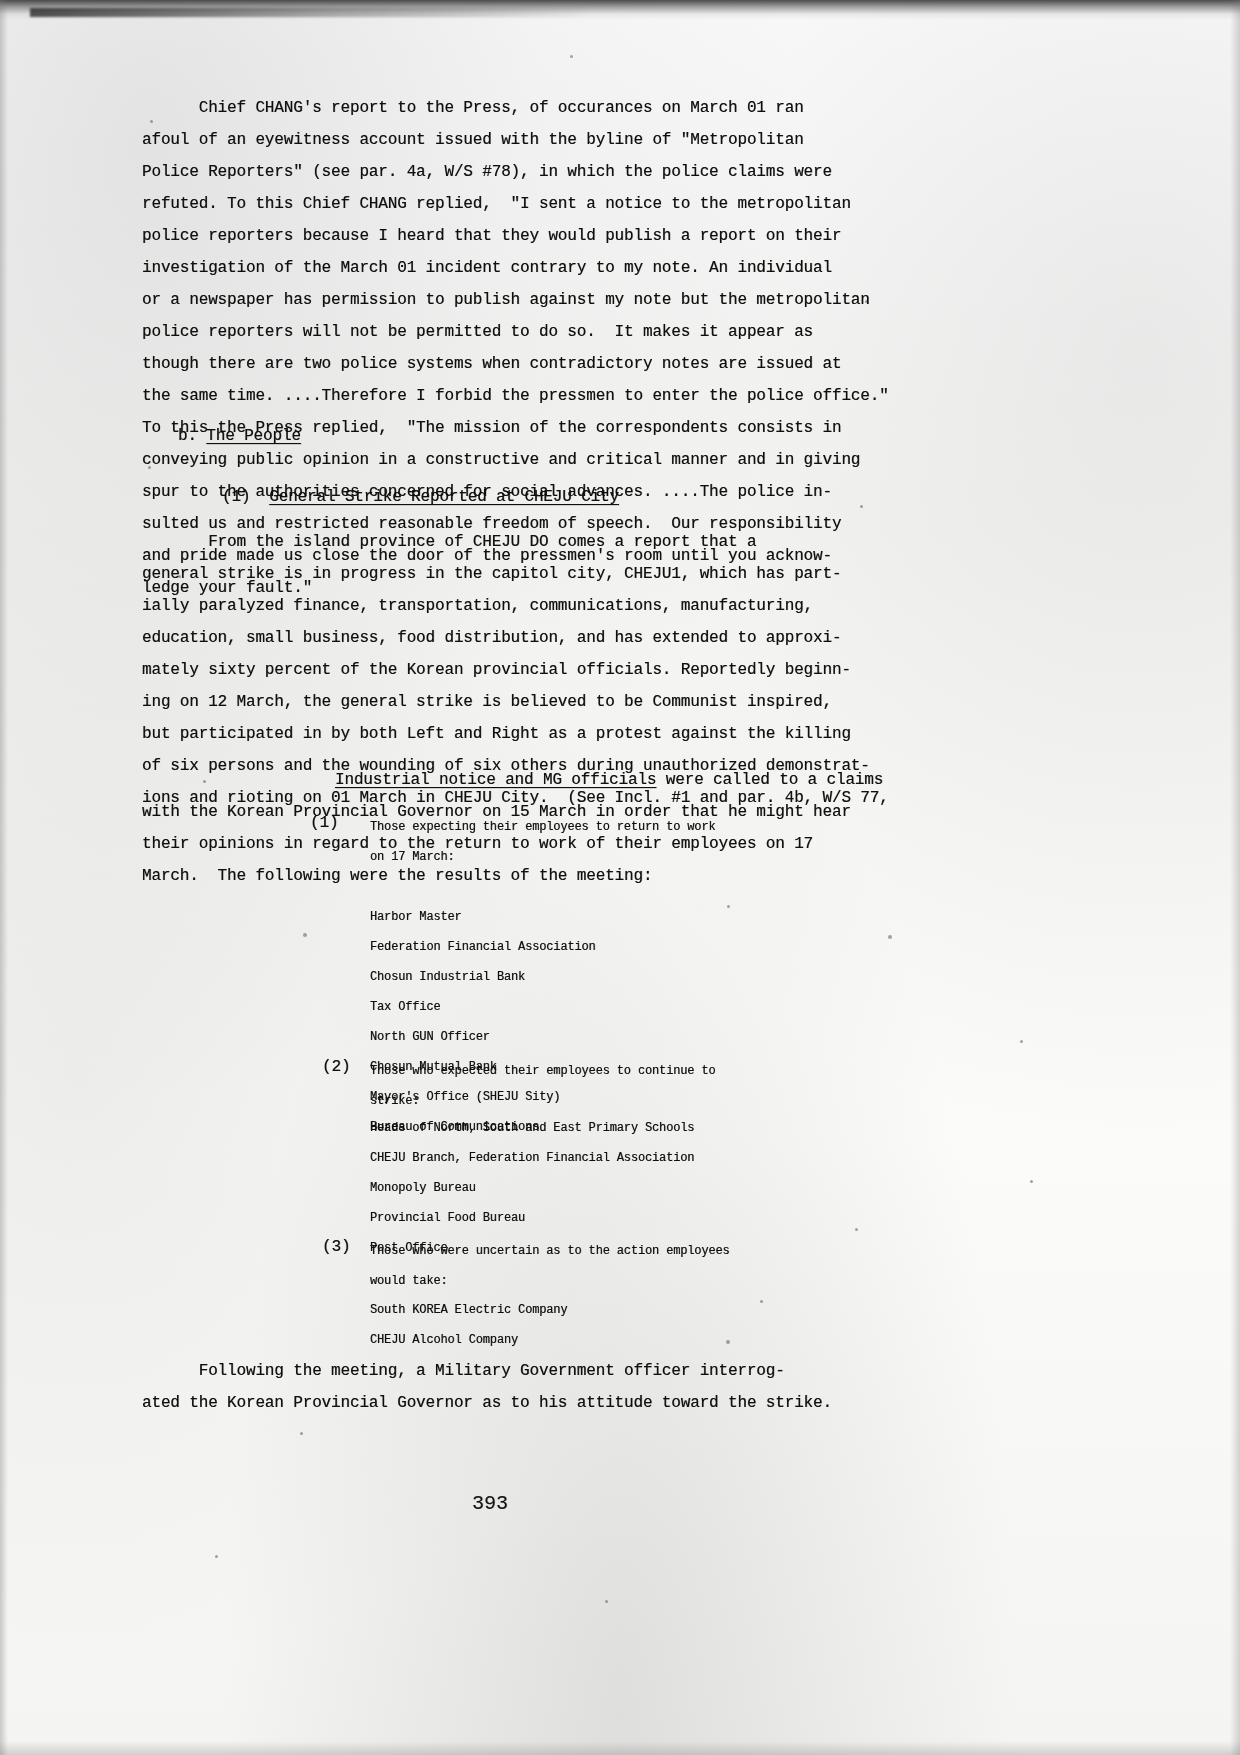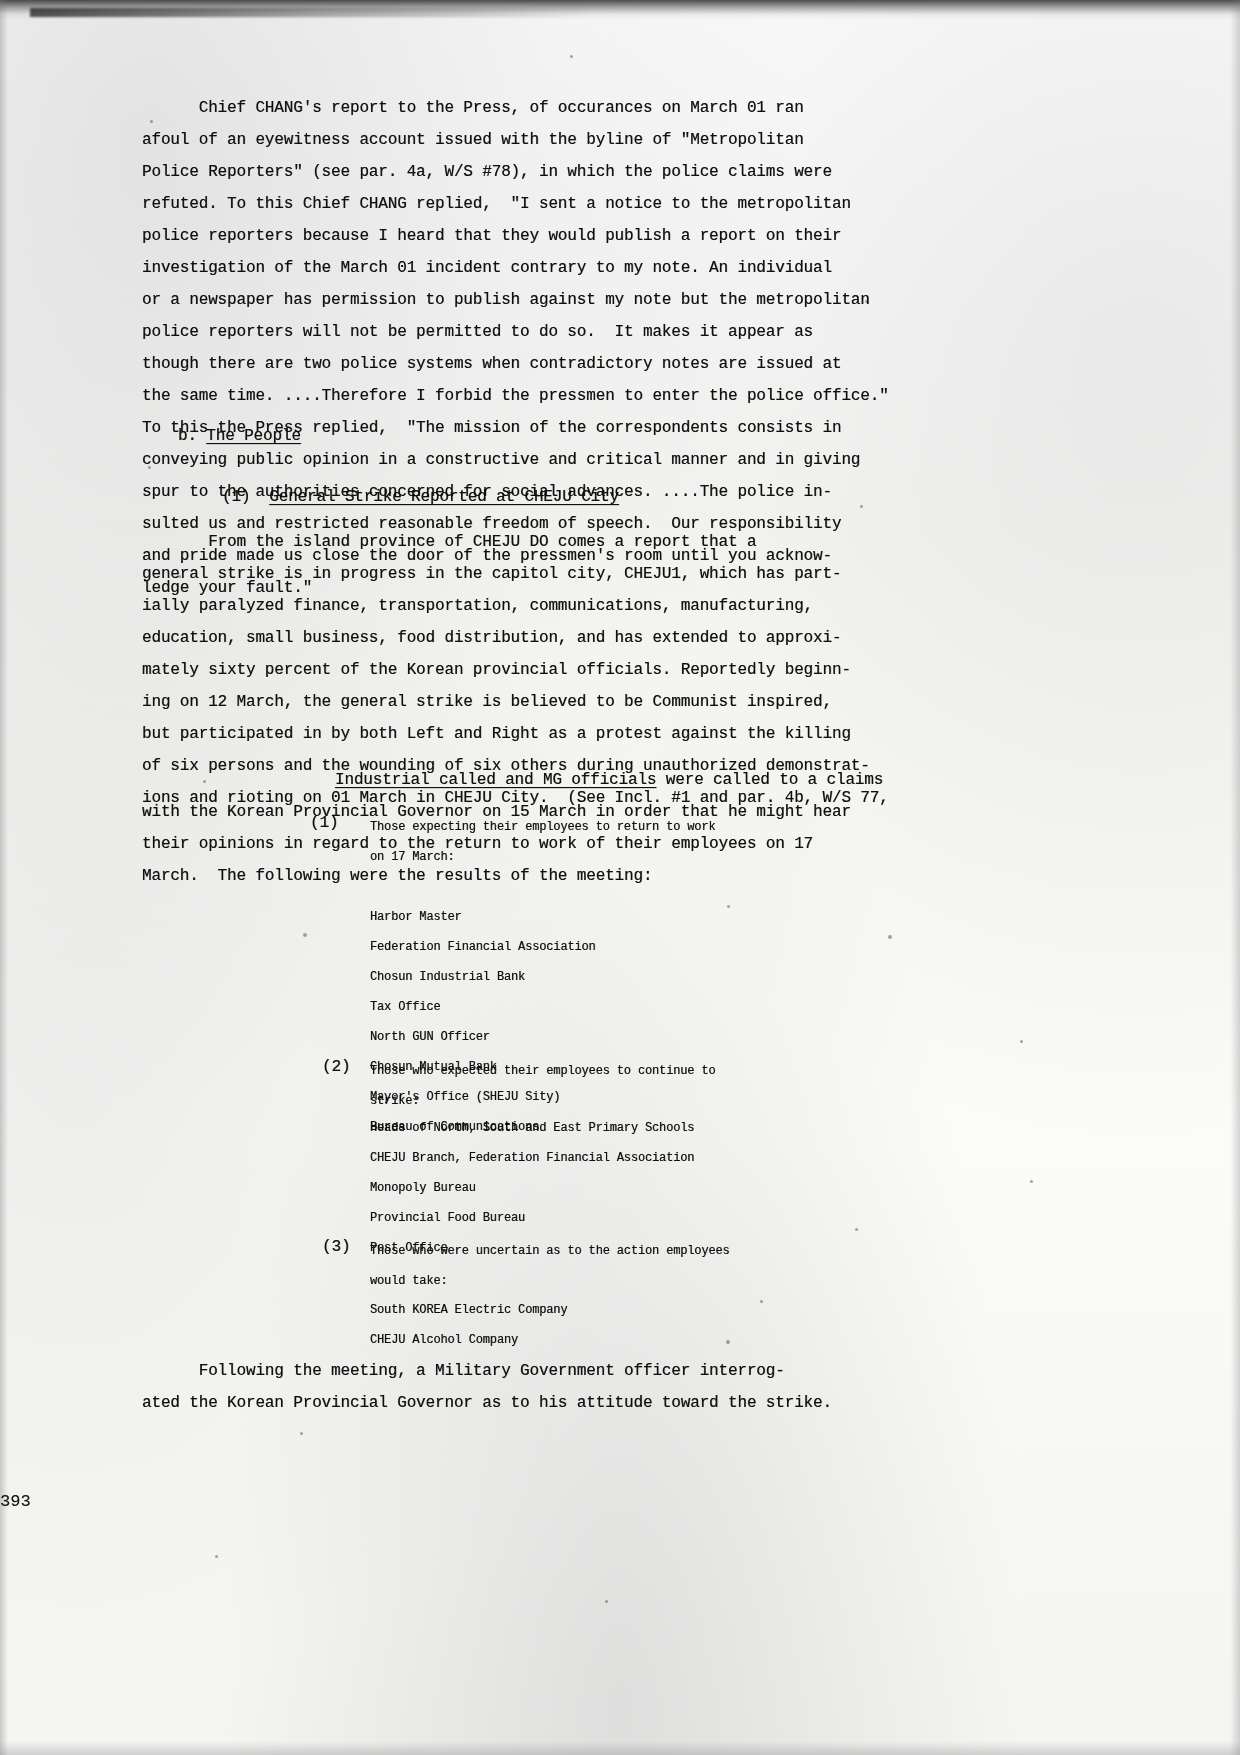--- a/index.html
+++ b/index.html
@@ -97,23 +97,23 @@
 
   .para-final { top: 1355px; }
 
   .u { text-decoration: underline; text-underline-offset: 2.5px; text-decoration-thickness: 1.3px; }
 
   .page-number {
     position: absolute;
     top: 1492px;
     left: 0;
     width: 980px;
-    text-align: left;
+    text-align: center;
     font-family: "Liberation Mono", "DejaVu Sans Mono", monospace;
-    font-size: 17px;
+    font-size: 20px;
     color: #15140f;
     text-shadow: 0.4px 0.3px 0.5px rgba(0,0,0,0.35);
   }
 
   
   .speck { position: absolute; background: #5c5a56; border-radius: 50%; opacity: 0.55; }
 </style>
 </head>
 <body>
 
@@ -169,21 +169,21 @@
     <div class="body-block para-strike">       From the island province of CHEJU DO comes a report that a
 general strike is in progress in the capitol city, CHEJU1, which has part-
 ially paralyzed finance, transportation, communications, manufacturing,
 education, small business, food distribution, and has extended to approxi-
 mately sixty percent of the Korean provincial officials. Reportedly beginn-
 ing on 12 March, the general strike is believed to be Communist inspired,
 but participated in by both Left and Right as a protest against the killing
 of six persons and the wounding of six others during unauthorized demonstrat-
 ions and rioting on 01 March in CHEJU City.  (See Incl. #1 and par. 4b, W/S 77,</div>
 
-    <div class="body-block para-ind"><span style="padding-left:193px"></span><span class="u">Industrial called and MG officials</span><span> were called to a claims</span><br><span>with the Korean Provincial Governor on 15 March in order that he might hear
+    <div class="body-block para-ind"><span style="padding-left:193px"></span><span class="u">Industrial notice and MG officials</span><span> were called to a claims</span><br><span>with the Korean Provincial Governor on 15 March in order that he might hear
 their opinions in regard to the return to work of their employees on 17
 March.  The following were the results of the meeting:</span></div>
 
     <div class="list-num n1">(1)</div>
     <div class="list-body b1">Those expecting their employees to return to work
 on 17 March:</div>
     <div class="list-body o1">Harbor Master
 Federation Financial Association
 Chosun Industrial Bank
 Tax Office

